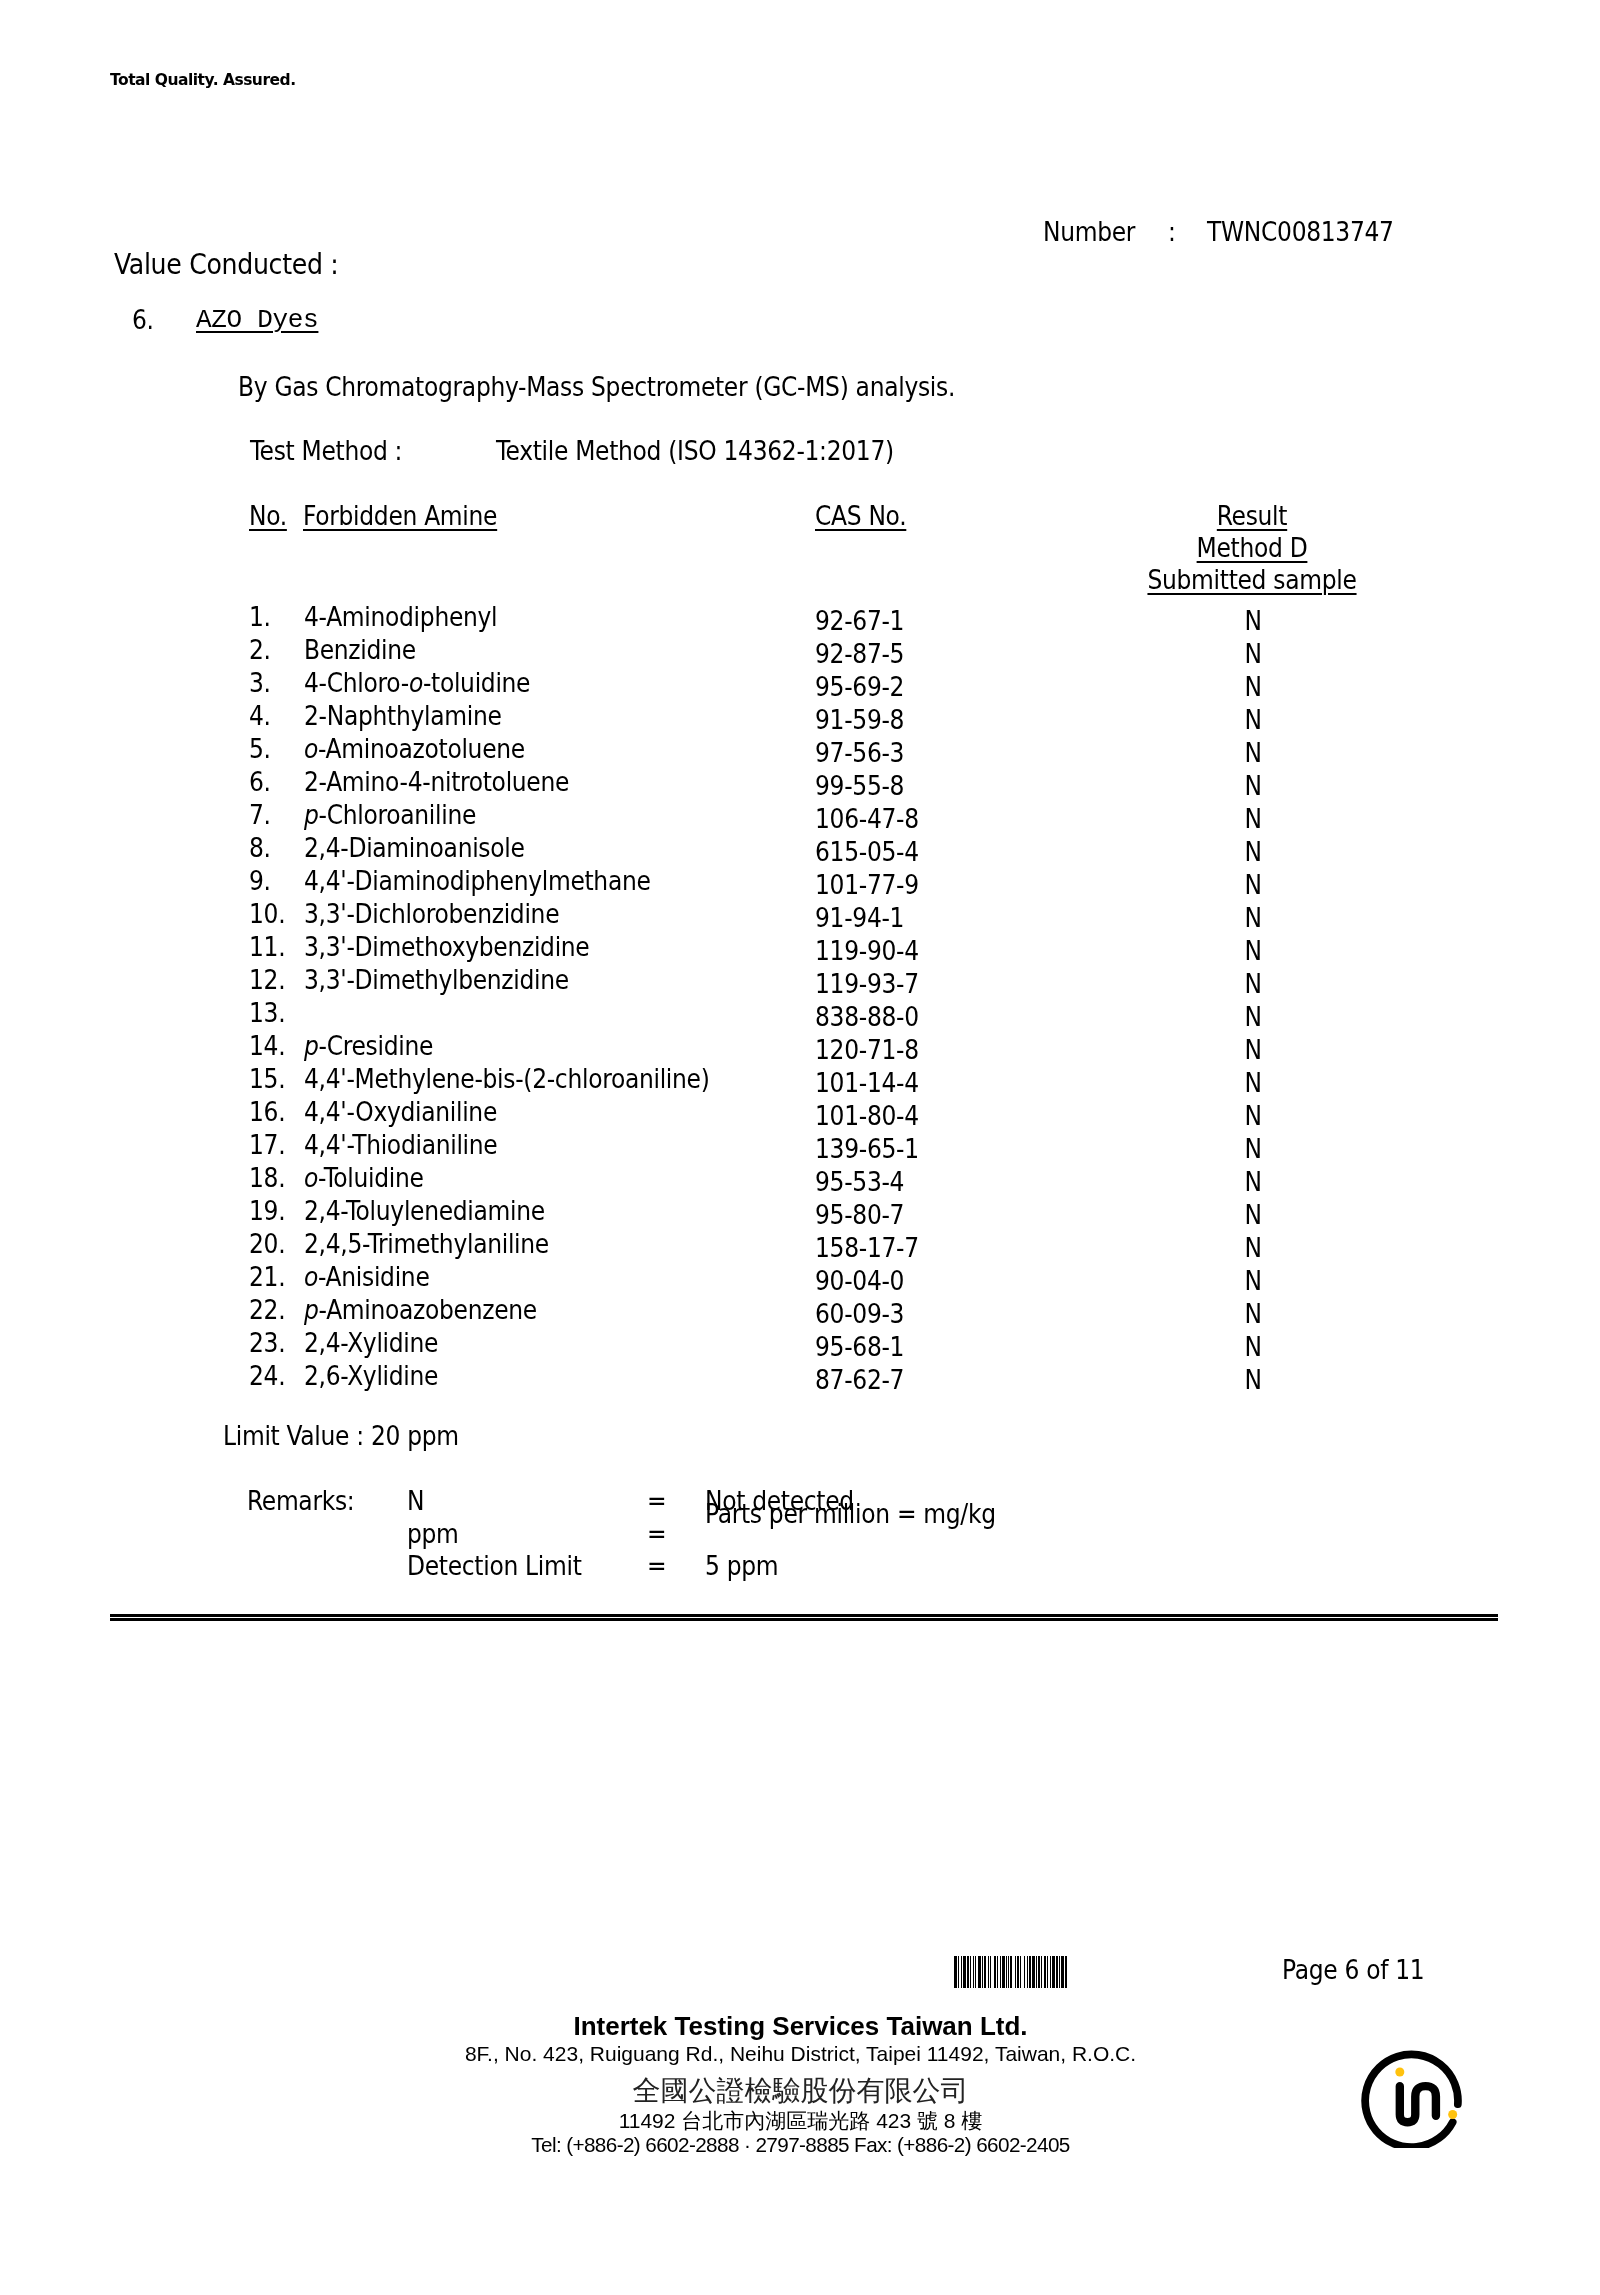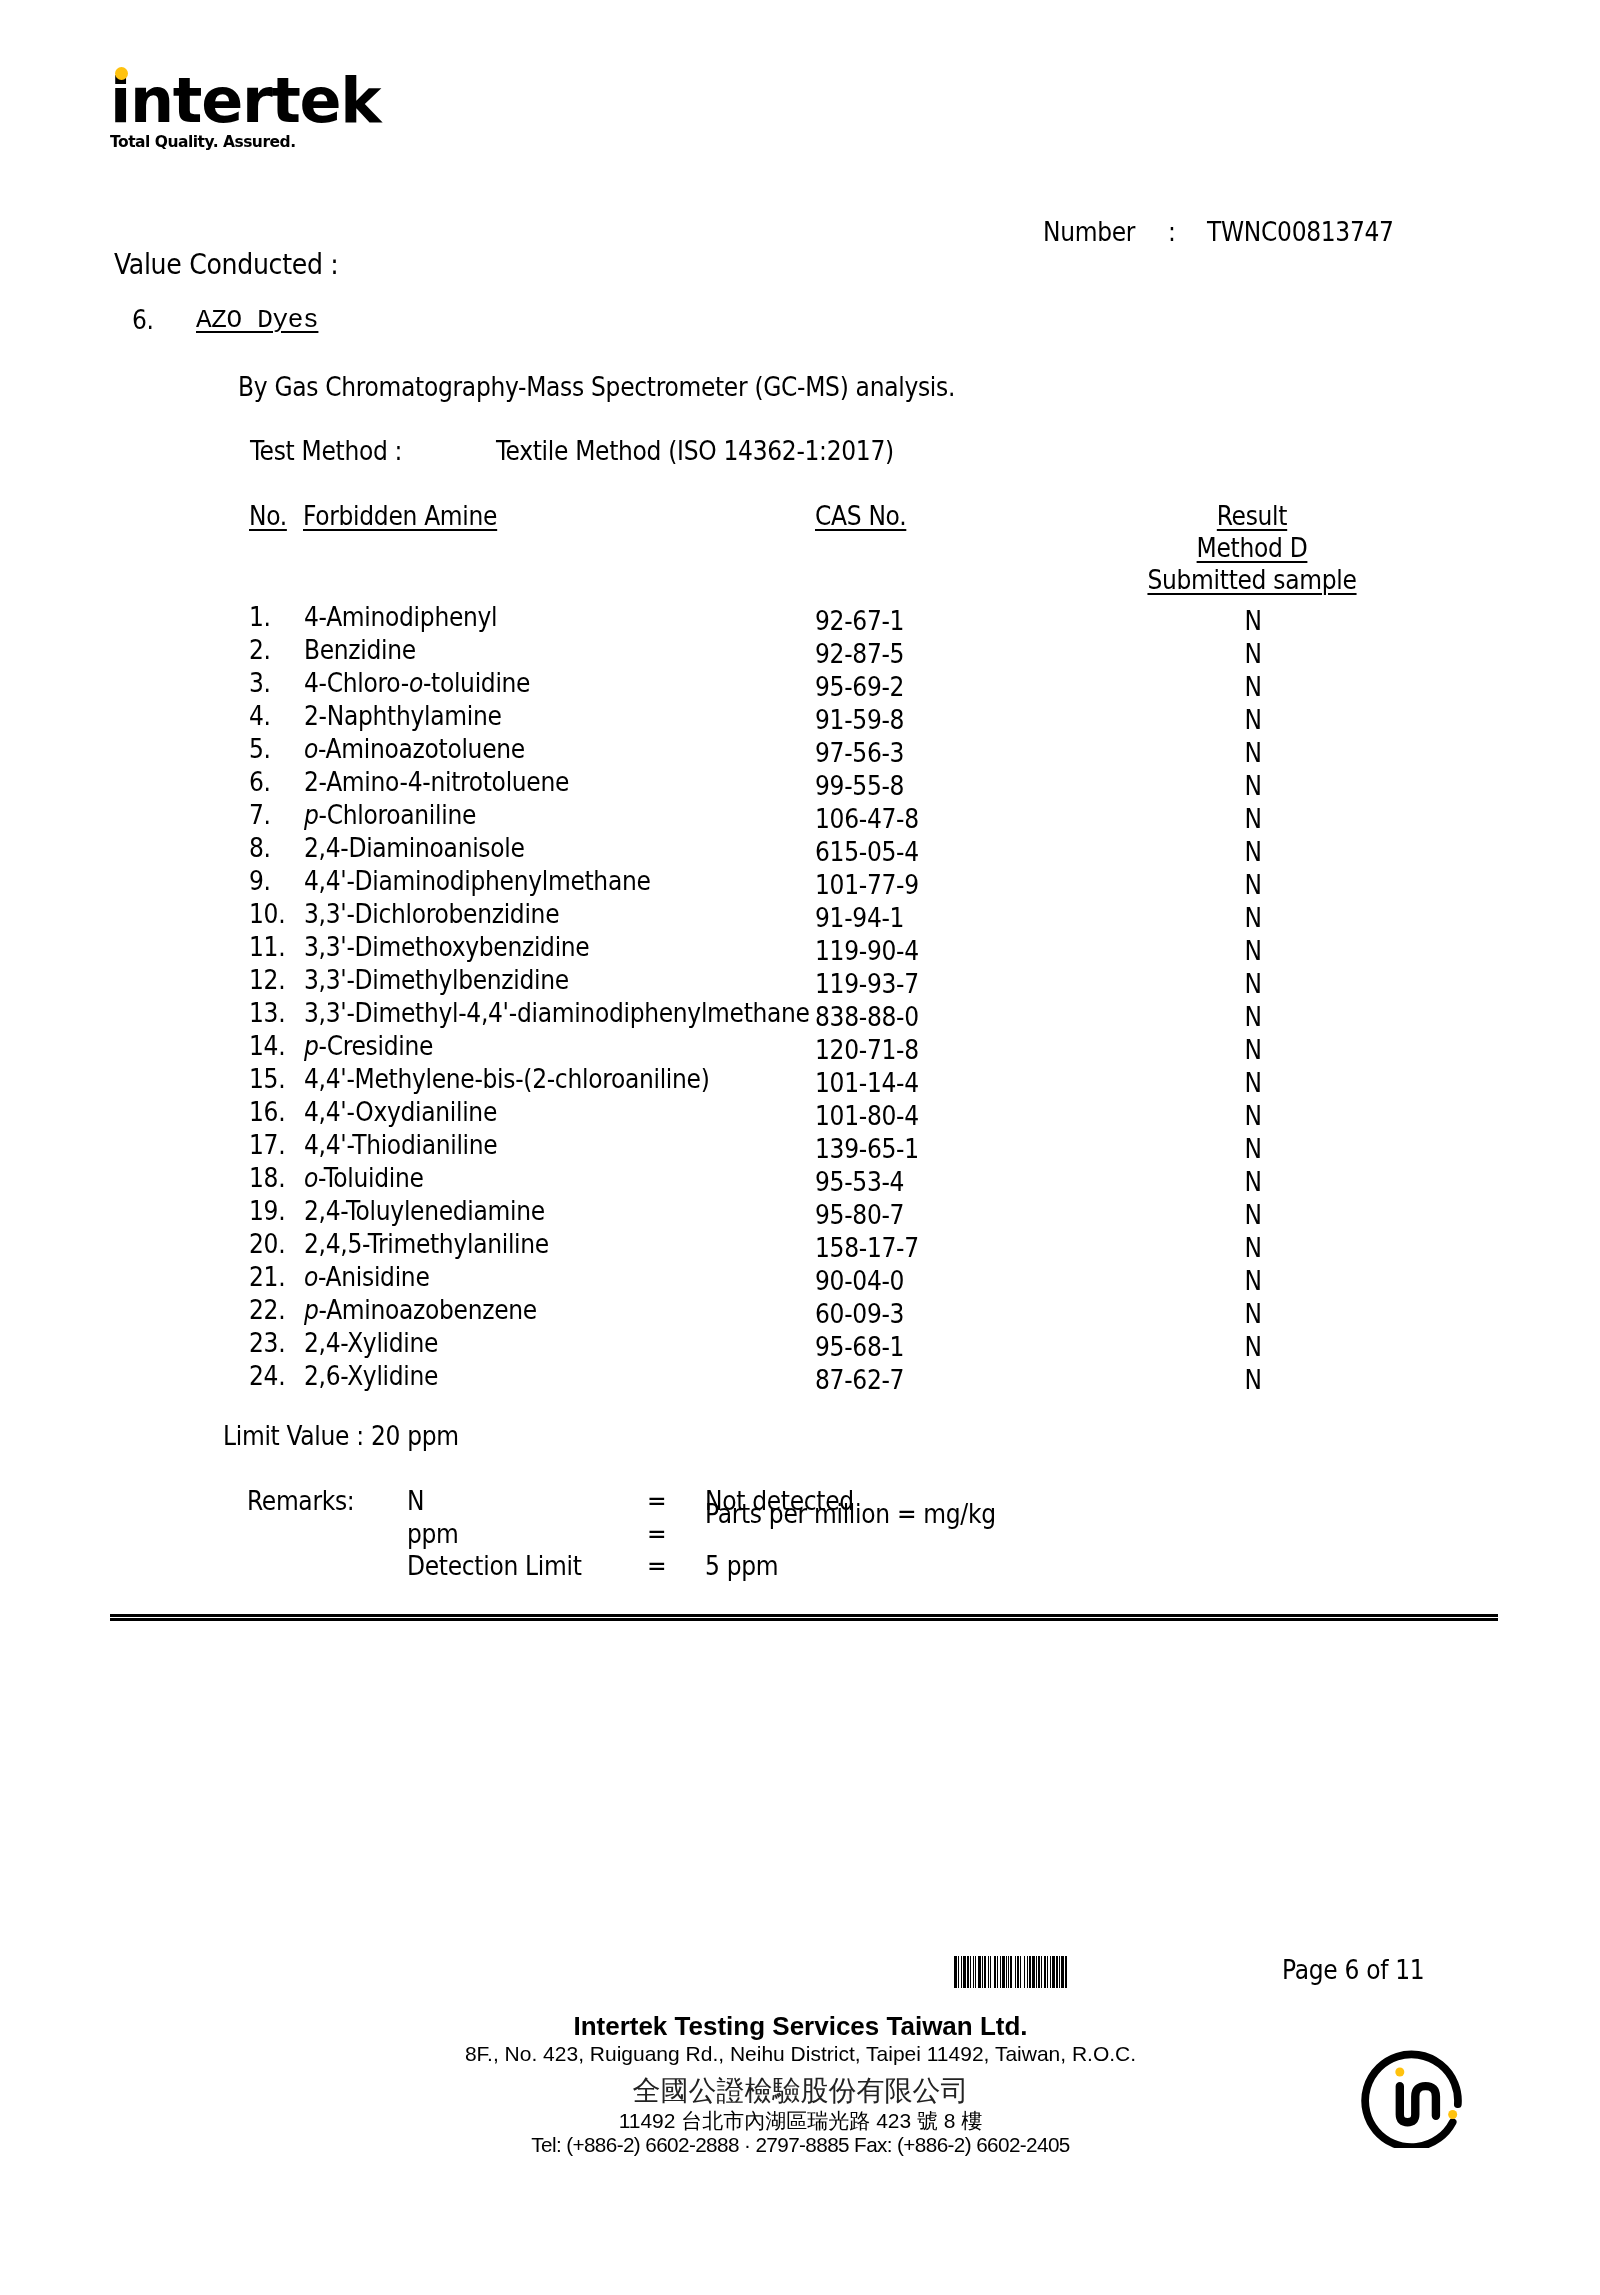--- a/index.html
+++ b/index.html
@@ -63,24 +63,20 @@
   .f2 { top: 2042px; font-size: 21px; }
   .f3 { top: 2072px; font-size: 28px; color: #222; }
   .f4 { top: 2107px; font-size: 21px; }
   .f5 { top: 2133px; font-size: 20.7px; letter-spacing: -0.6px; }
   .footer-logo { left: 1356px; top: 2032px; width: 116px; height: 116px; }
 </style>
 </head>
 <body>
 
 <div class="abs logo">
-  <div class="logo-word">
-    <span class="logo-dot"></span>
-    <span>intertek</span>
-  </div>
   <div class="logo-tag">Total Quality. Assured.</div>
 </div>
 
 <div class="abs txt num-label">Number</div>
 <div class="abs txt num-colon">:</div>
 <div class="abs txt num-value">TWNC00813747</div>
 
 <div class="abs txt test-conducted">Value Conducted :</div>
 
 <div class="abs txt sec-no">6.</div>
@@ -164,21 +160,20 @@
       <span class="c-res">N</span>
     </div>
     <div class="row txt">
       <span class="c-no">12.</span>
       <span class="c-name"><span style="position:static">3,3'-Dimethylbenzidine</span></span>
       <span class="c-cas">119-93-7</span>
       <span class="c-res">N</span>
     </div>
     <div class="row txt">
       <span class="c-no">13.</span>
-      <span class="c-name"><span style="position:static">3,3'-Dimethyl-4,4'-diaminodiphenylmethane</span></span>
       <span class="c-cas">838-88-0</span>
       <span class="c-res">N</span>
     </div>
     <div class="row txt">
       <span class="c-no">14.</span>
       <span class="c-name"><span class="ital" style="position:static">p</span><span style="position:static">-Cresidine</span></span>
       <span class="c-cas">120-71-8</span>
       <span class="c-res">N</span>
     </div>
     <div class="row txt">

